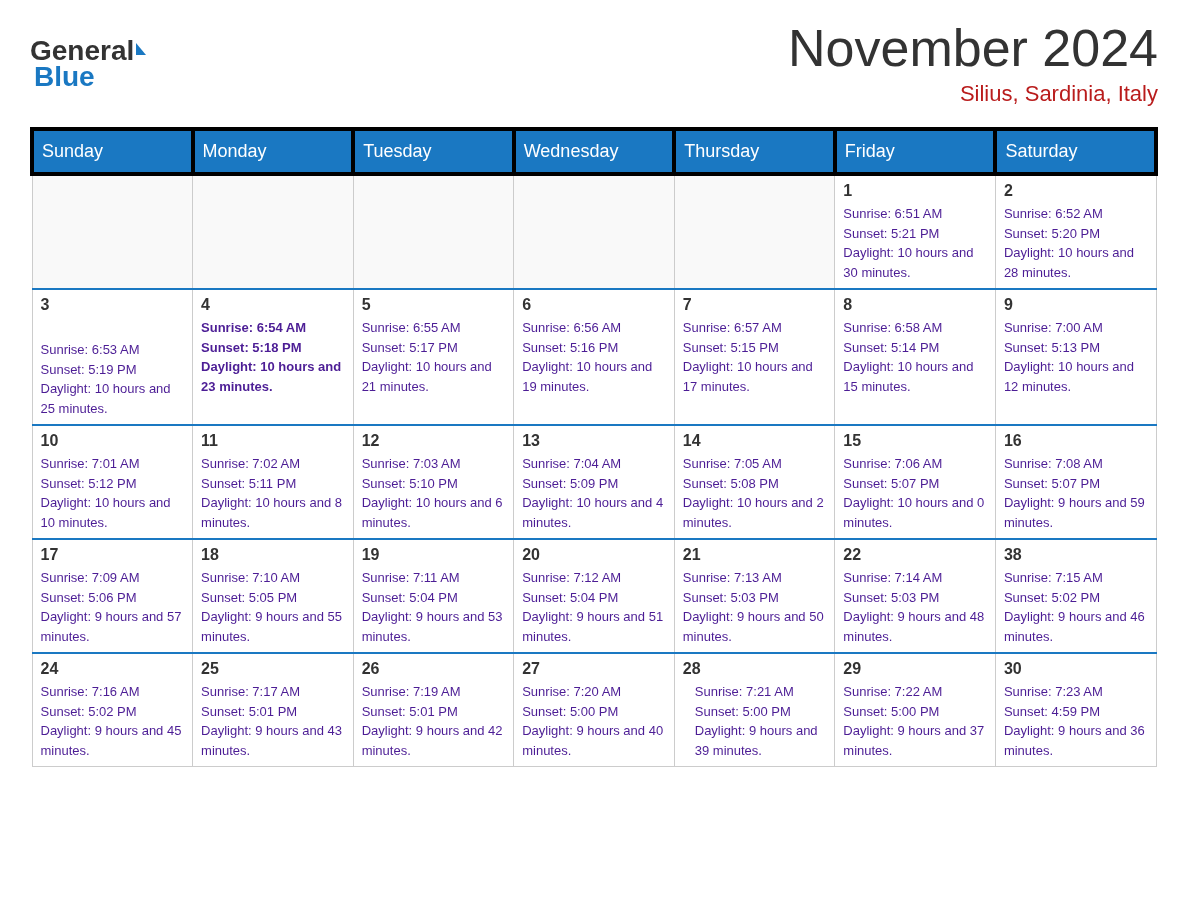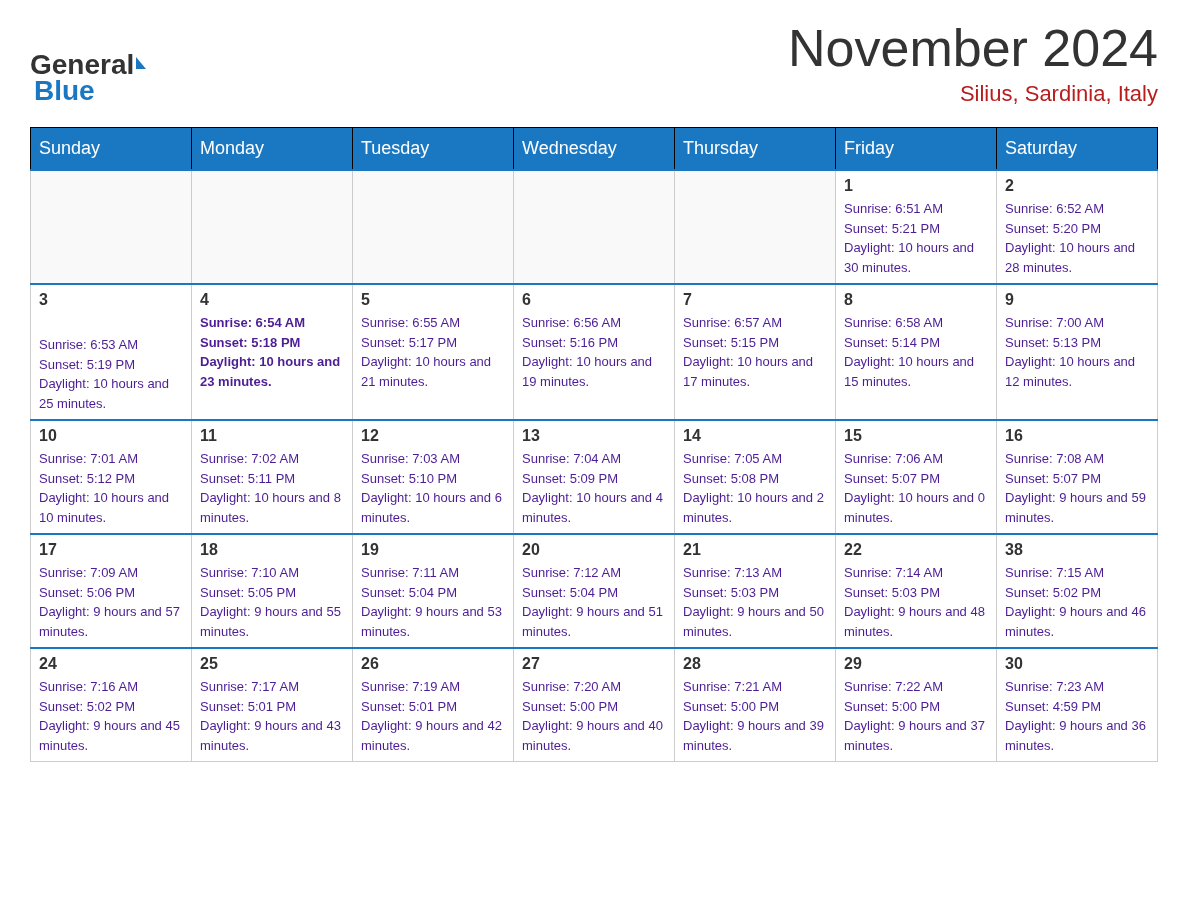--- a/index.html
+++ b/index.html
@@ -6,21 +6,21 @@
     body {
       font-family: Arial, sans-serif;
       background: #ffffff;
       width: 1188px;
       min-height: 918px;
       padding: 20px 30px;
     }
     .header-area {
       display: flex;
       justify-content: space-between;
-      align-items: flex-end;
+      align-items: center;
       margin-bottom: 20px;
     }
     .logo {
       display: flex;
       flex-direction: column;
       align-items: flex-start;
     }
     .logo-text {
       font-size: 28px;
       font-weight: bold;
@@ -64,21 +64,21 @@
       width: 100%;
       border-collapse: collapse;
     }
     .calendar th {
       background-color: #1a78c2;
       color: white;
       padding: 10px 8px;
       font-size: 18px;
       font-weight: normal;
       text-align: left;
-      border: 1px solid #000000;
+      border: 4px solid #000000;
     }
     .calendar td {
       vertical-align: top;
       padding: 6px 8px;
       border: 1px solid #ccc;
       border-top: 2px solid #1a78c2;
       font-size: 13px;
       color: #333;
       width: 14.28%;
       min-height: 100px;
@@ -302,21 +302,21 @@
 Daylight: 9 hours and 42 minutes.</div>
         </td>
         <td>
           <span class="day-number">27</span>
           <div class="sun-info" style="white-space: pre-line;">Sunrise: 7:20 AM
 Sunset: 5:00 PM
 Daylight: 9 hours and 40 minutes.</div>
         </td>
         <td>
           <span class="day-number">28</span>
-          <div class="sun-info" style="white-space: pre-line;">Sunrise: 7:21 AM
+          <div class="sun-info" style="white-space: pre-line; margin-left: 12px;">Sunrise: 7:21 AM
 Sunset: 5:00 PM
 Daylight: 9 hours and 39 minutes.</div>
         </td>
         <td>
           <span class="day-number">29</span>
           <div class="sun-info" style="white-space: pre-line;">Sunrise: 7:22 AM
 Sunset: 5:00 PM
 Daylight: 9 hours and 37 minutes.</div>
         </td>
         <td>

